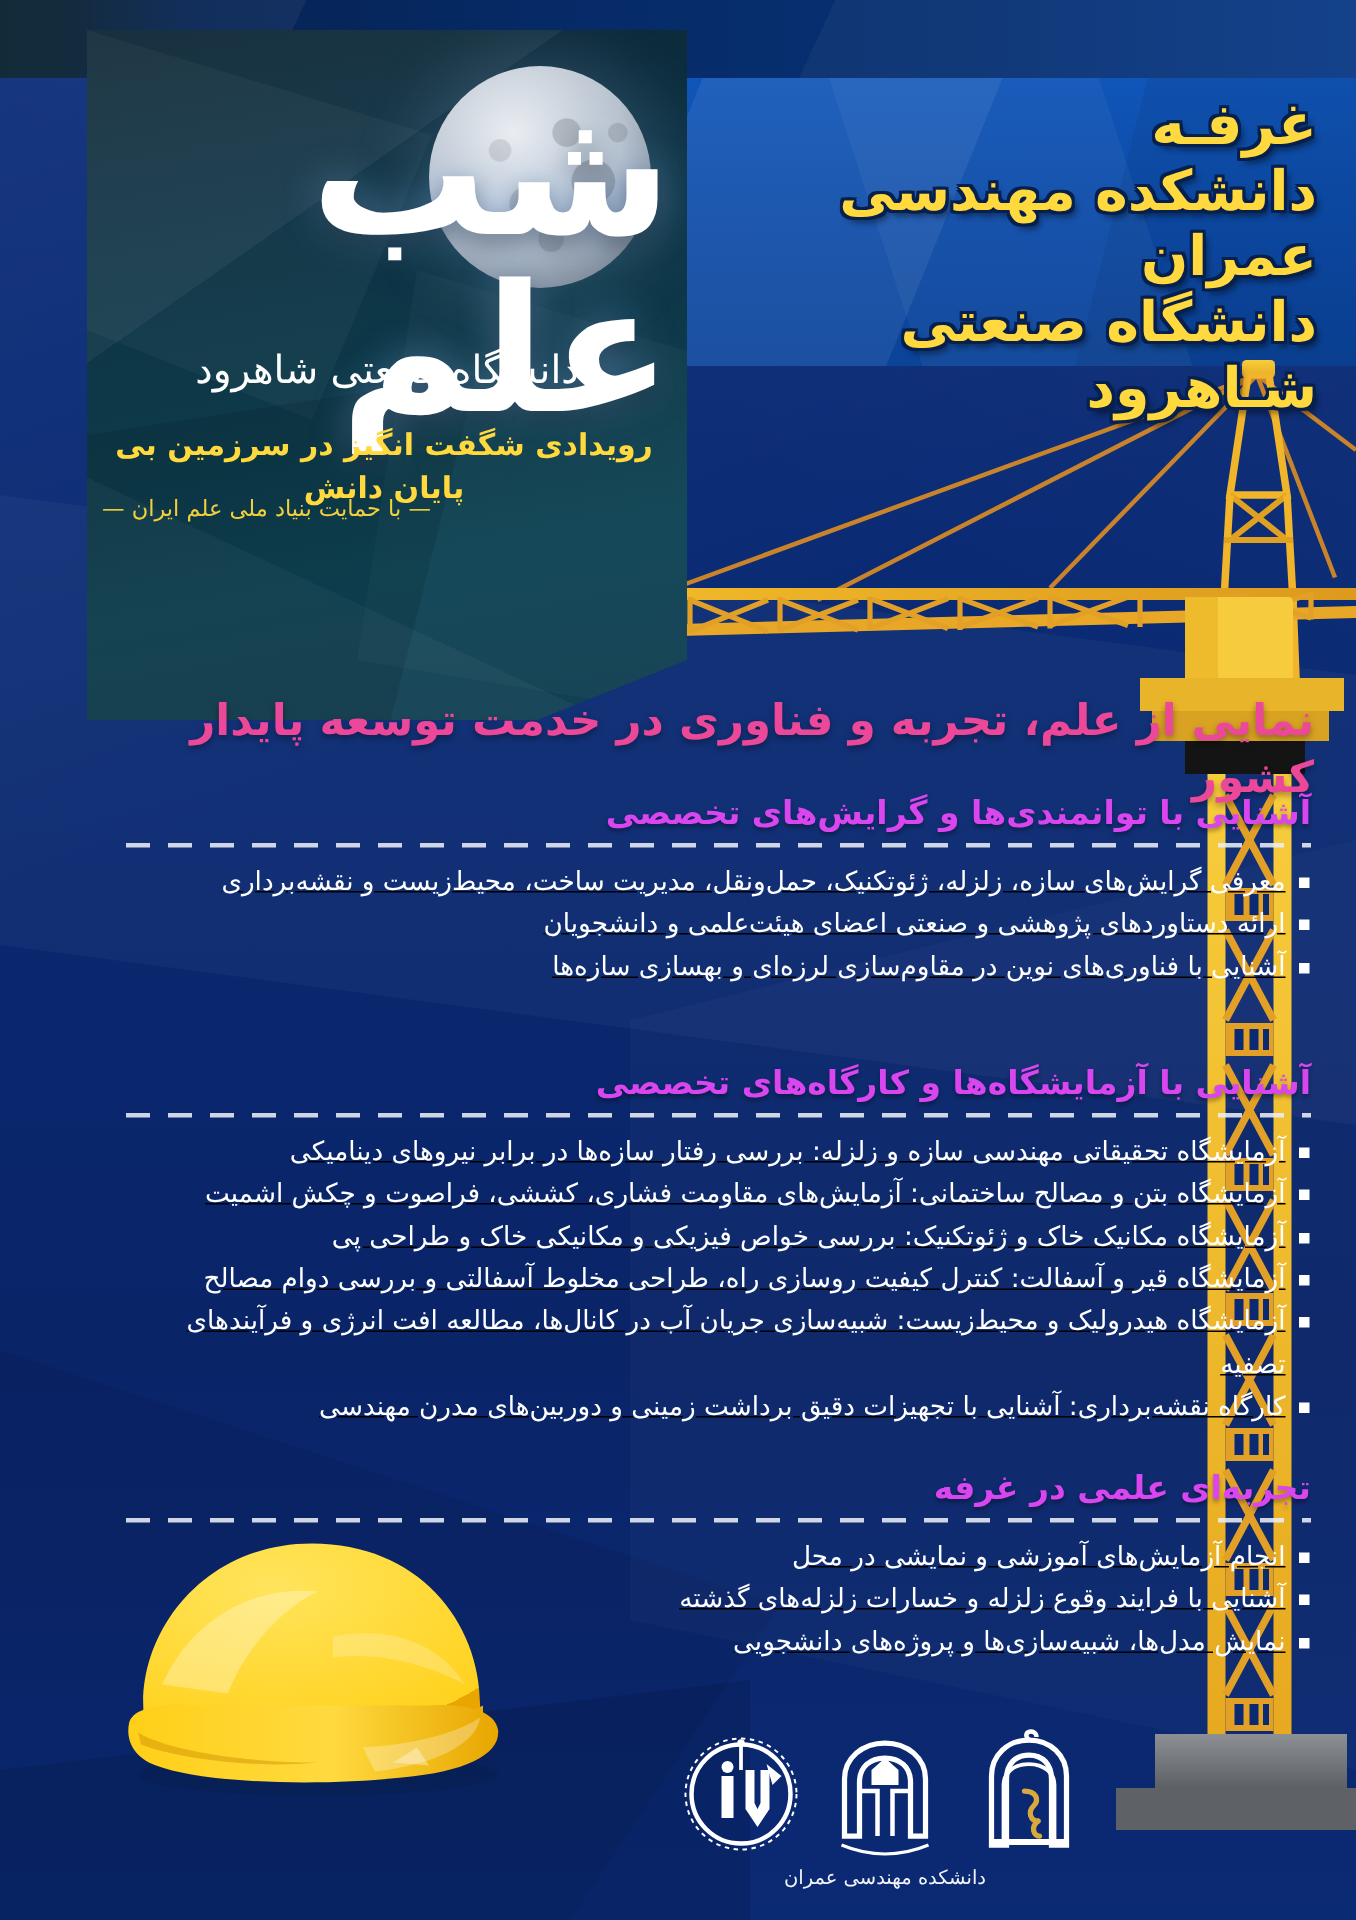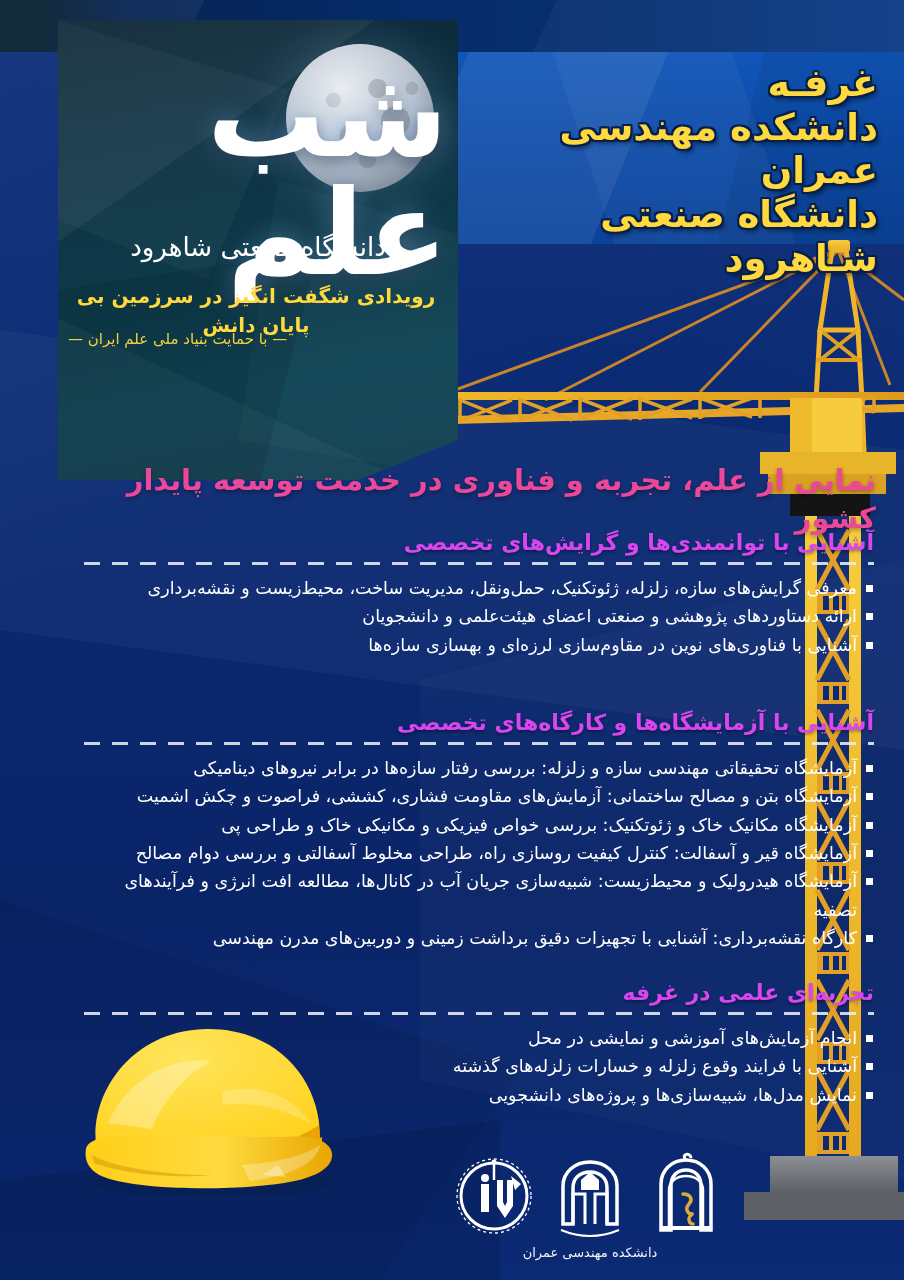--- a/index.html
+++ b/index.html
@@ -169,21 +169,21 @@
   .sec-title {
     color:#d946ef; font-size:22px; font-weight:bold; text-align:right;
     text-shadow:0 2px 3px rgba(0,0,0,.35);
     margin-bottom:7px;
   }
   .divider {
     height:3px; width:100%;
     background:repeating-linear-gradient(90deg,#e9eef5 0 16px, transparent 16px 28px);
     opacity:.88; margin-bottom:9px;
   }
-  ul.bullets { list-style:none; }
+  ul.bullets { list-style:none;text-decoration:underline; }
   ul.bullets li {
     color:#ffffff; font-size:17.5px; line-height:1.62;
     text-align:right; position:relative; padding-right:17px;
   }
   ul.bullets li:before {
     content:""; position:absolute; right:1px; top:11px;
     width:7px; height:7px; background:#ffffff;
   }
 
   #sec1 { top:530px; }

